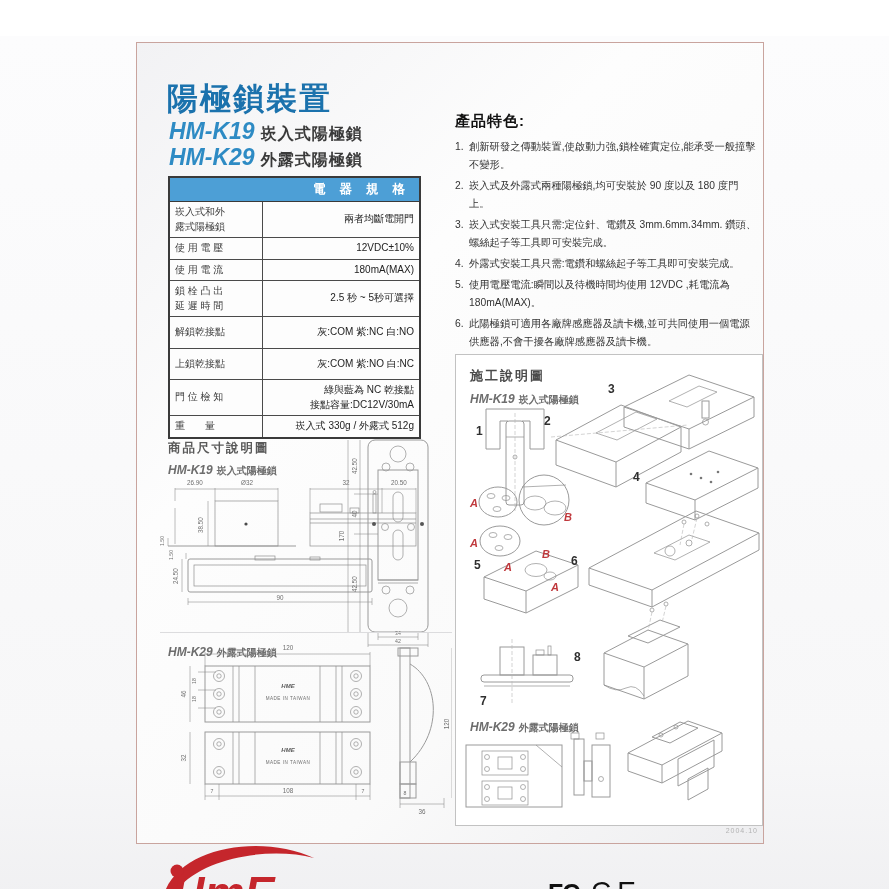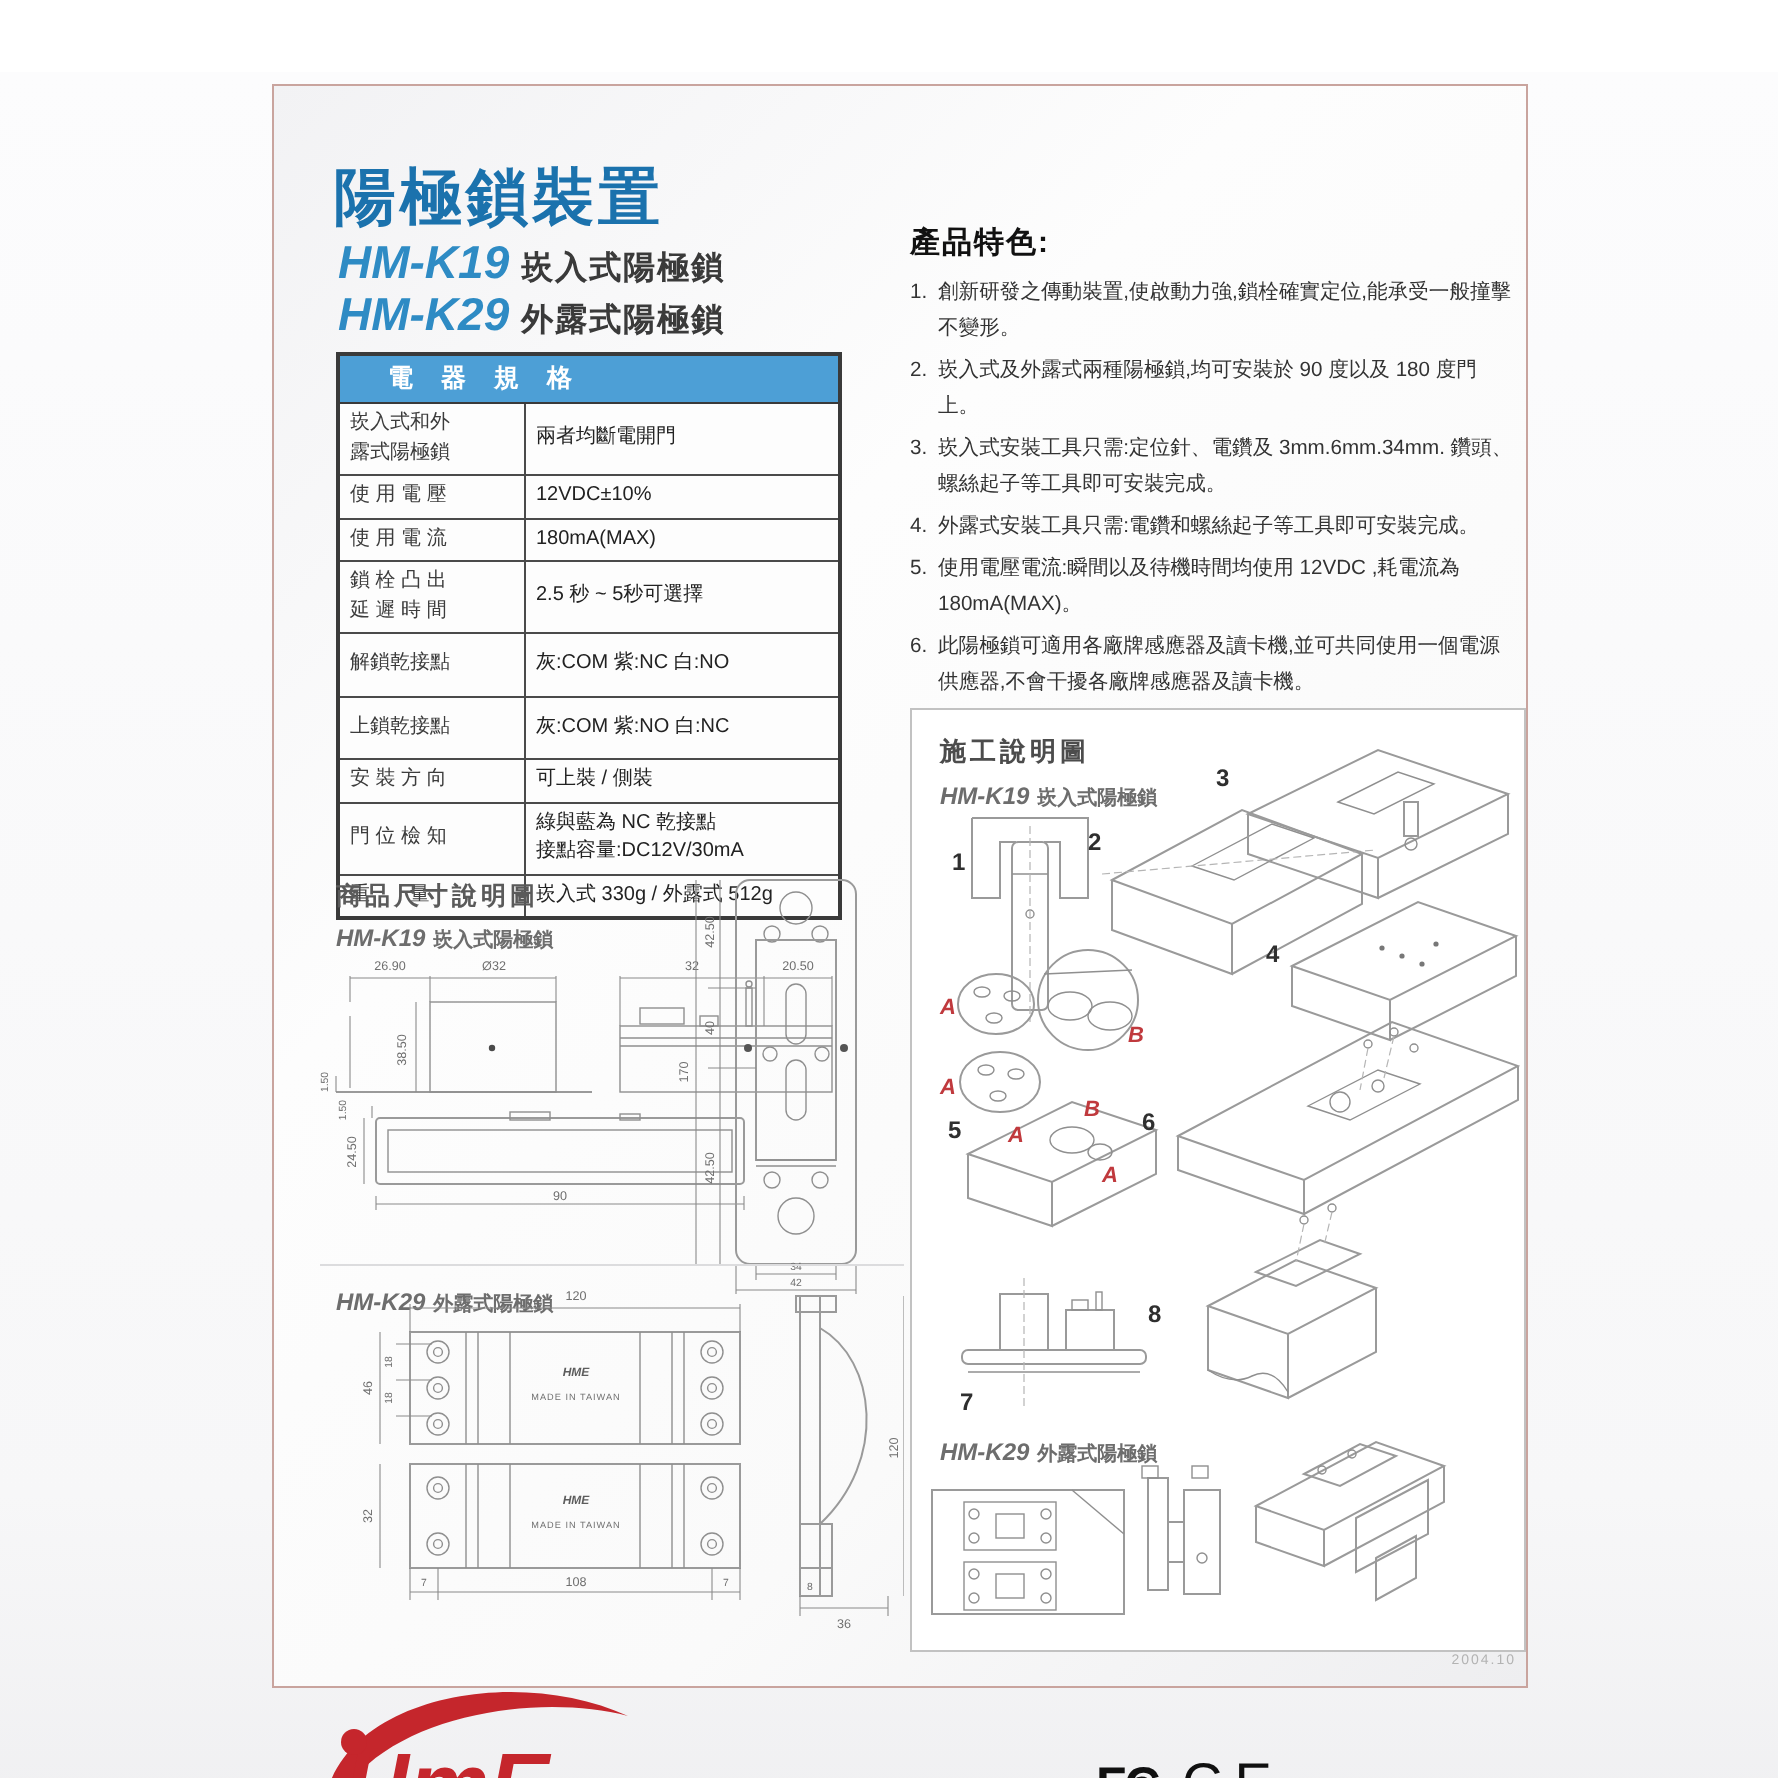--- a/index.html
+++ b/index.html
@@ -13,25 +13,25 @@
          background:linear-gradient(135deg,#f2f2f4 0%,#fdfdfd 35%,#fafafa 70%,#eeeef0 100%);}
   .title{position:absolute;left:167px;top:42px;font-size:31px;font-weight:800;
          color:#1b72ad;letter-spacing:2px;}
   .sub{position:absolute;left:169px;}
   .sub .model{font-size:23px;font-weight:800;font-style:italic;color:#2e8bc4;letter-spacing:0px;}
   .sub .mname{font-size:16px;font-weight:700;color:#3a3a3a;margin-left:6px;letter-spacing:1px;}
   .sub1{top:82px;} .sub2{top:108px;}
   table.spec{position:absolute;left:168px;top:140px;width:253px;border-collapse:collapse;
              border:2px solid #3a3a3a;background:#fdfdfd;}
   table.spec th{background:#4d9fd6;color:#ffffff;font-size:12.5px;font-weight:700;
-                letter-spacing:14px;text-align:left;padding:3px 0 3px 24px;border:1px solid #3a3a3a;}
+                letter-spacing:14px;text-align:right;padding:3px 0 3px 24px;border:1px solid #3a3a3a;}
   table.spec td{border:1px solid #4a4a4a;font-size:10px;vertical-align:middle;
                 white-space:pre-line;padding:3px 5px;}
   td.lbl{width:82px;color:#3c3c3c;line-height:1.45;}
-  td.val{color:#222;line-height:1.45;}
+  td.val{color:#222;line-height:1.45;text-align:right;}
   tr.tall td{padding-top:8px;padding-bottom:8px;}
   .features{position:absolute;left:455px;top:76px;width:304px;}
   .fh{font-size:15px;font-weight:800;color:#111;margin-bottom:7px;letter-spacing:1px;}
   .fi{position:relative;padding-left:14px;font-size:10.3px;color:#333;
       line-height:1.75;margin-bottom:3px;}
   .fn{position:absolute;left:0;top:0;}
   .dimhead{position:absolute;left:168px;top:404px;font-size:12.5px;font-weight:700;
            color:#5a5a5a;letter-spacing:2px;text-align:right;}
   .dimsub .dmodel{font-size:12px;font-weight:800;font-style:italic;color:#6d6d6d;}
   .dimsub .dname{font-size:10px;font-weight:700;color:#6d6d6d;margin-left:4px;}
@@ -106,24 +106,20 @@
         </tr>
       <tr class="tall">
           <td class="lbl">解鎖乾接點</td>
           <td class="val">灰:COM 紫:NC 白:NO</td>
         </tr>
       <tr class="tall">
           <td class="lbl">上鎖乾接點</td>
           <td class="val">灰:COM 紫:NO 白:NC</td>
         </tr>
       <tr>
-          <td class="lbl">安 裝 方 向</td>
-          <td class="val">可上裝 / 側裝</td>
-        </tr>
-      <tr>
           <td class="lbl">門 位 檢 知</td>
           <td class="val">綠與藍為 NC 乾接點
 接點容量:DC12V/30mA</td>
         </tr>
       <tr>
           <td class="lbl">重　　量</td>
           <td class="val">崁入式 330g / 外露式 512g</td>
         </tr>
     </tbody>
   </table>

